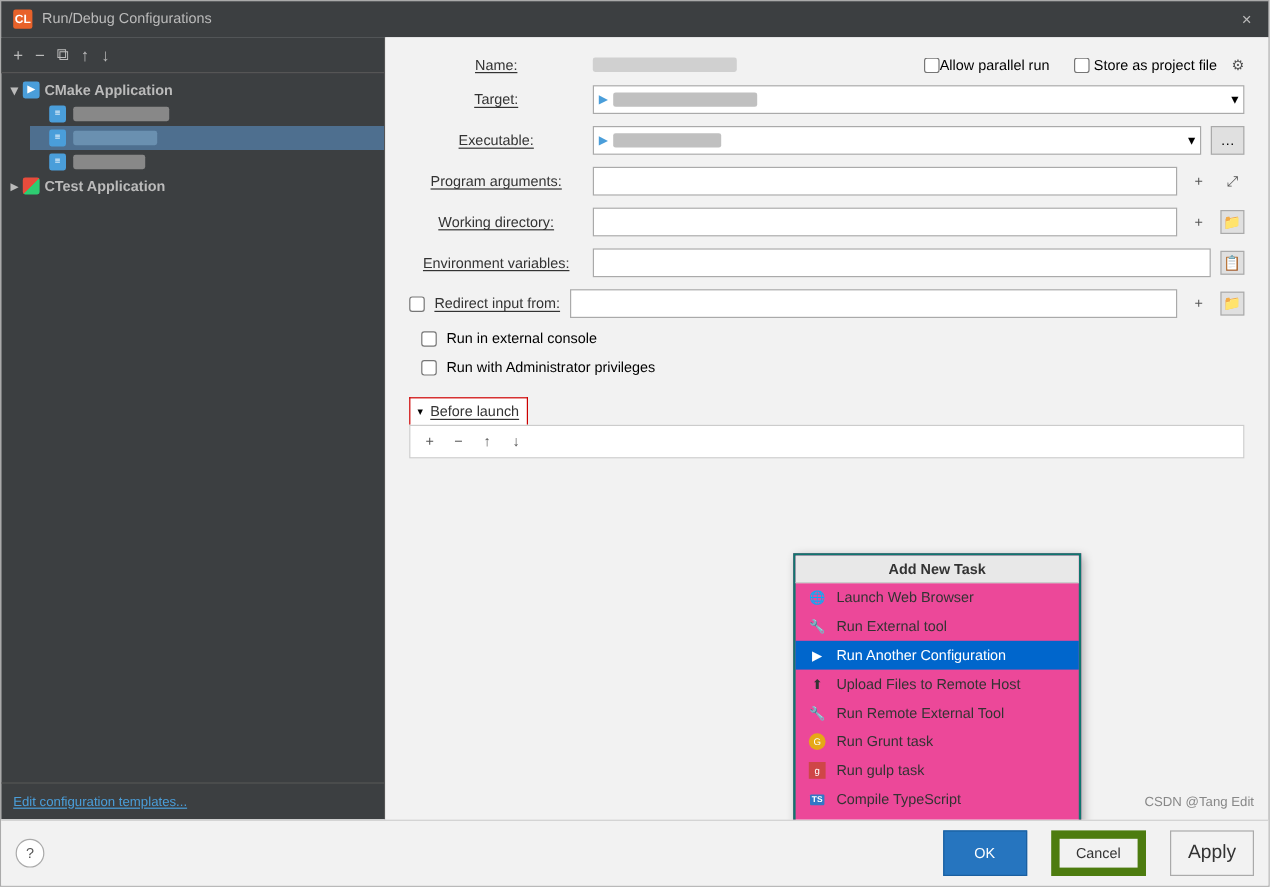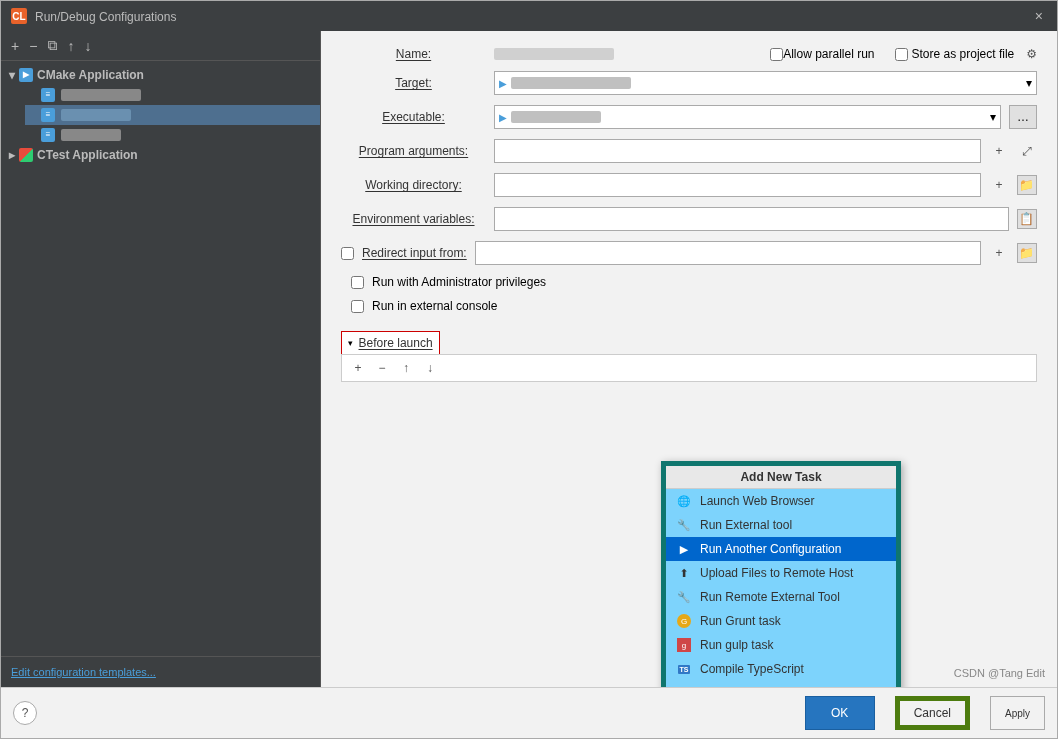--- a/index.html
+++ b/index.html
@@ -30,21 +30,21 @@
       color: #bbbbbb;
       padding: 6px 10px;
       display: flex;
       align-items: center;
       justify-content: space-between;
       height: 30px;
     }
 
     .title-bar-left {
       display: flex;
-      align-items: flex-end;
+      align-items: flex-start;
       gap: 8px;
     }
 
     .title-icon {
       width: 16px;
       height: 16px;
       background: #e8622a;
       border-radius: 2px;
       display: flex;
       align-items: center;
@@ -269,22 +269,22 @@
       border: 1px solid #ccc;
       gap: 4px;
     }
 
     
     .menu-overlay {
       position: absolute;
       left: 340px;
       top: 430px;
       width: 240px;
-      background: #7dd3fc;
-      border: 5px solid #0f766e;
+      background: #ec4899;
+      border: 2px solid #0f766e;
       box-shadow: 2px 2px 8px rgba(0,0,0,0.3);
       z-index: 100;
     }
 
     .menu-header {
       background: #e8e8e8;
       padding: 4px 8px;
       font-size: 12px;
       font-weight: bold;
       color: #333;
@@ -355,32 +355,32 @@
       border: 1px solid #1a5fa0;
       cursor: pointer;
       font-size: 12px;
       min-width: 70px;
     }
 
     .btn-cancel {
       padding: 5px 14px;
       background: #f2f2f2;
       color: #333;
-      border: 5px solid #4d7c0f;
+      border: 7px solid #4d7c0f;
       cursor: pointer;
       font-size: 12px;
     }
 
     .btn-apply {
       padding: 5px 14px;
       background: #f2f2f2;
       color: #333;
       border: 1px solid #aaa;
       cursor: pointer;
-      font-size: 10px;
+      font-size: 16px;
     }
 
     .watermark {
       position: absolute;
       bottom: 8px;
       right: 12px;
       font-size: 11px;
       color: #888;
     }
 
@@ -546,26 +546,26 @@
       <div class="form-row">
         <input type="checkbox" style="">
         <span class="form-label underline" style="width:auto;text-align:right;">Redirect input from:</span>
         <input class="form-input" style="flex: 1 1 0%;">
         <button class="action-btn-small">+</button>
         <button class="browse-btn" style="width:20px;height:20px;font-size:12px;">📁</button>
       </div>
 
       <div class="checkbox-row">
         <input type="checkbox" style="">
-        <span>Run with Administrator privileges</span>
+        <span>Run in external console</span>
       </div>
 
       <div class="checkbox-row">
         <input type="checkbox" style="">
-        <span>Run in external console</span>
+        <span>Run with Administrator privileges</span>
       </div>
 
       <div class="before-launch-section">
         <div class="before-launch-header">
           <span style="font-size:9px;">▾</span>
           <span class="before-launch-label">Before launch</span>
         </div>
         <div class="before-launch-toolbar">
           <button class="action-btn-small">+</button>
           <button class="action-btn-small">−</button>

